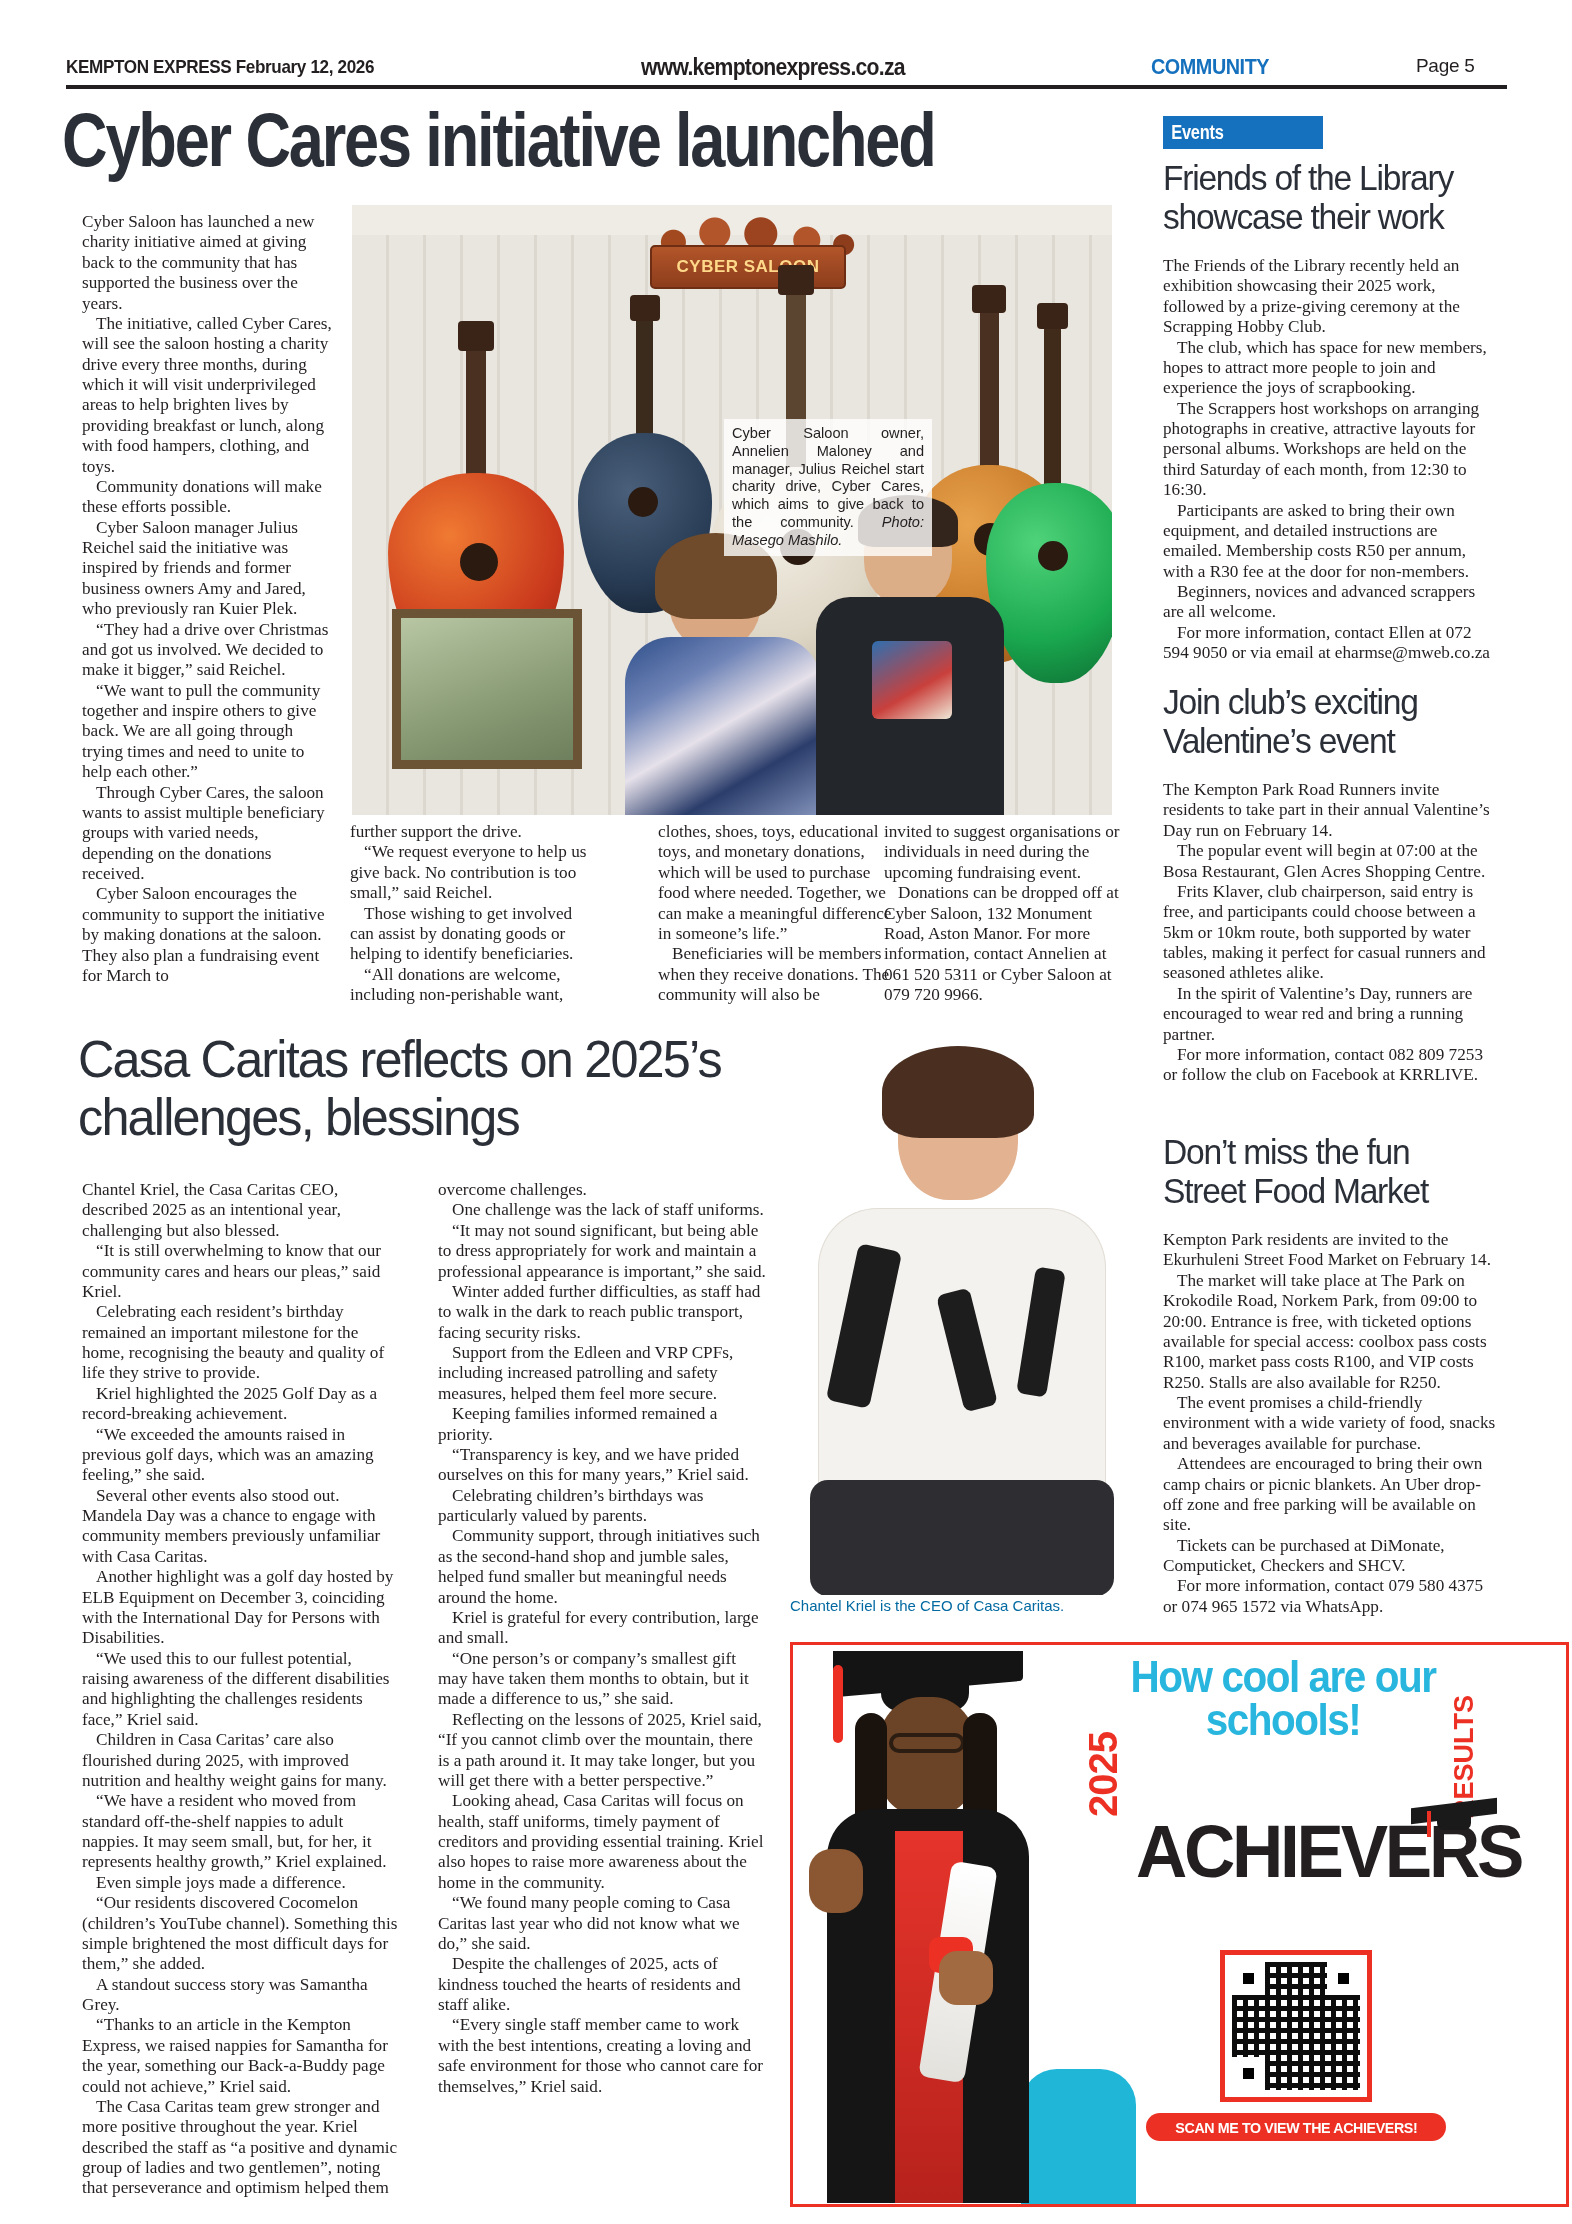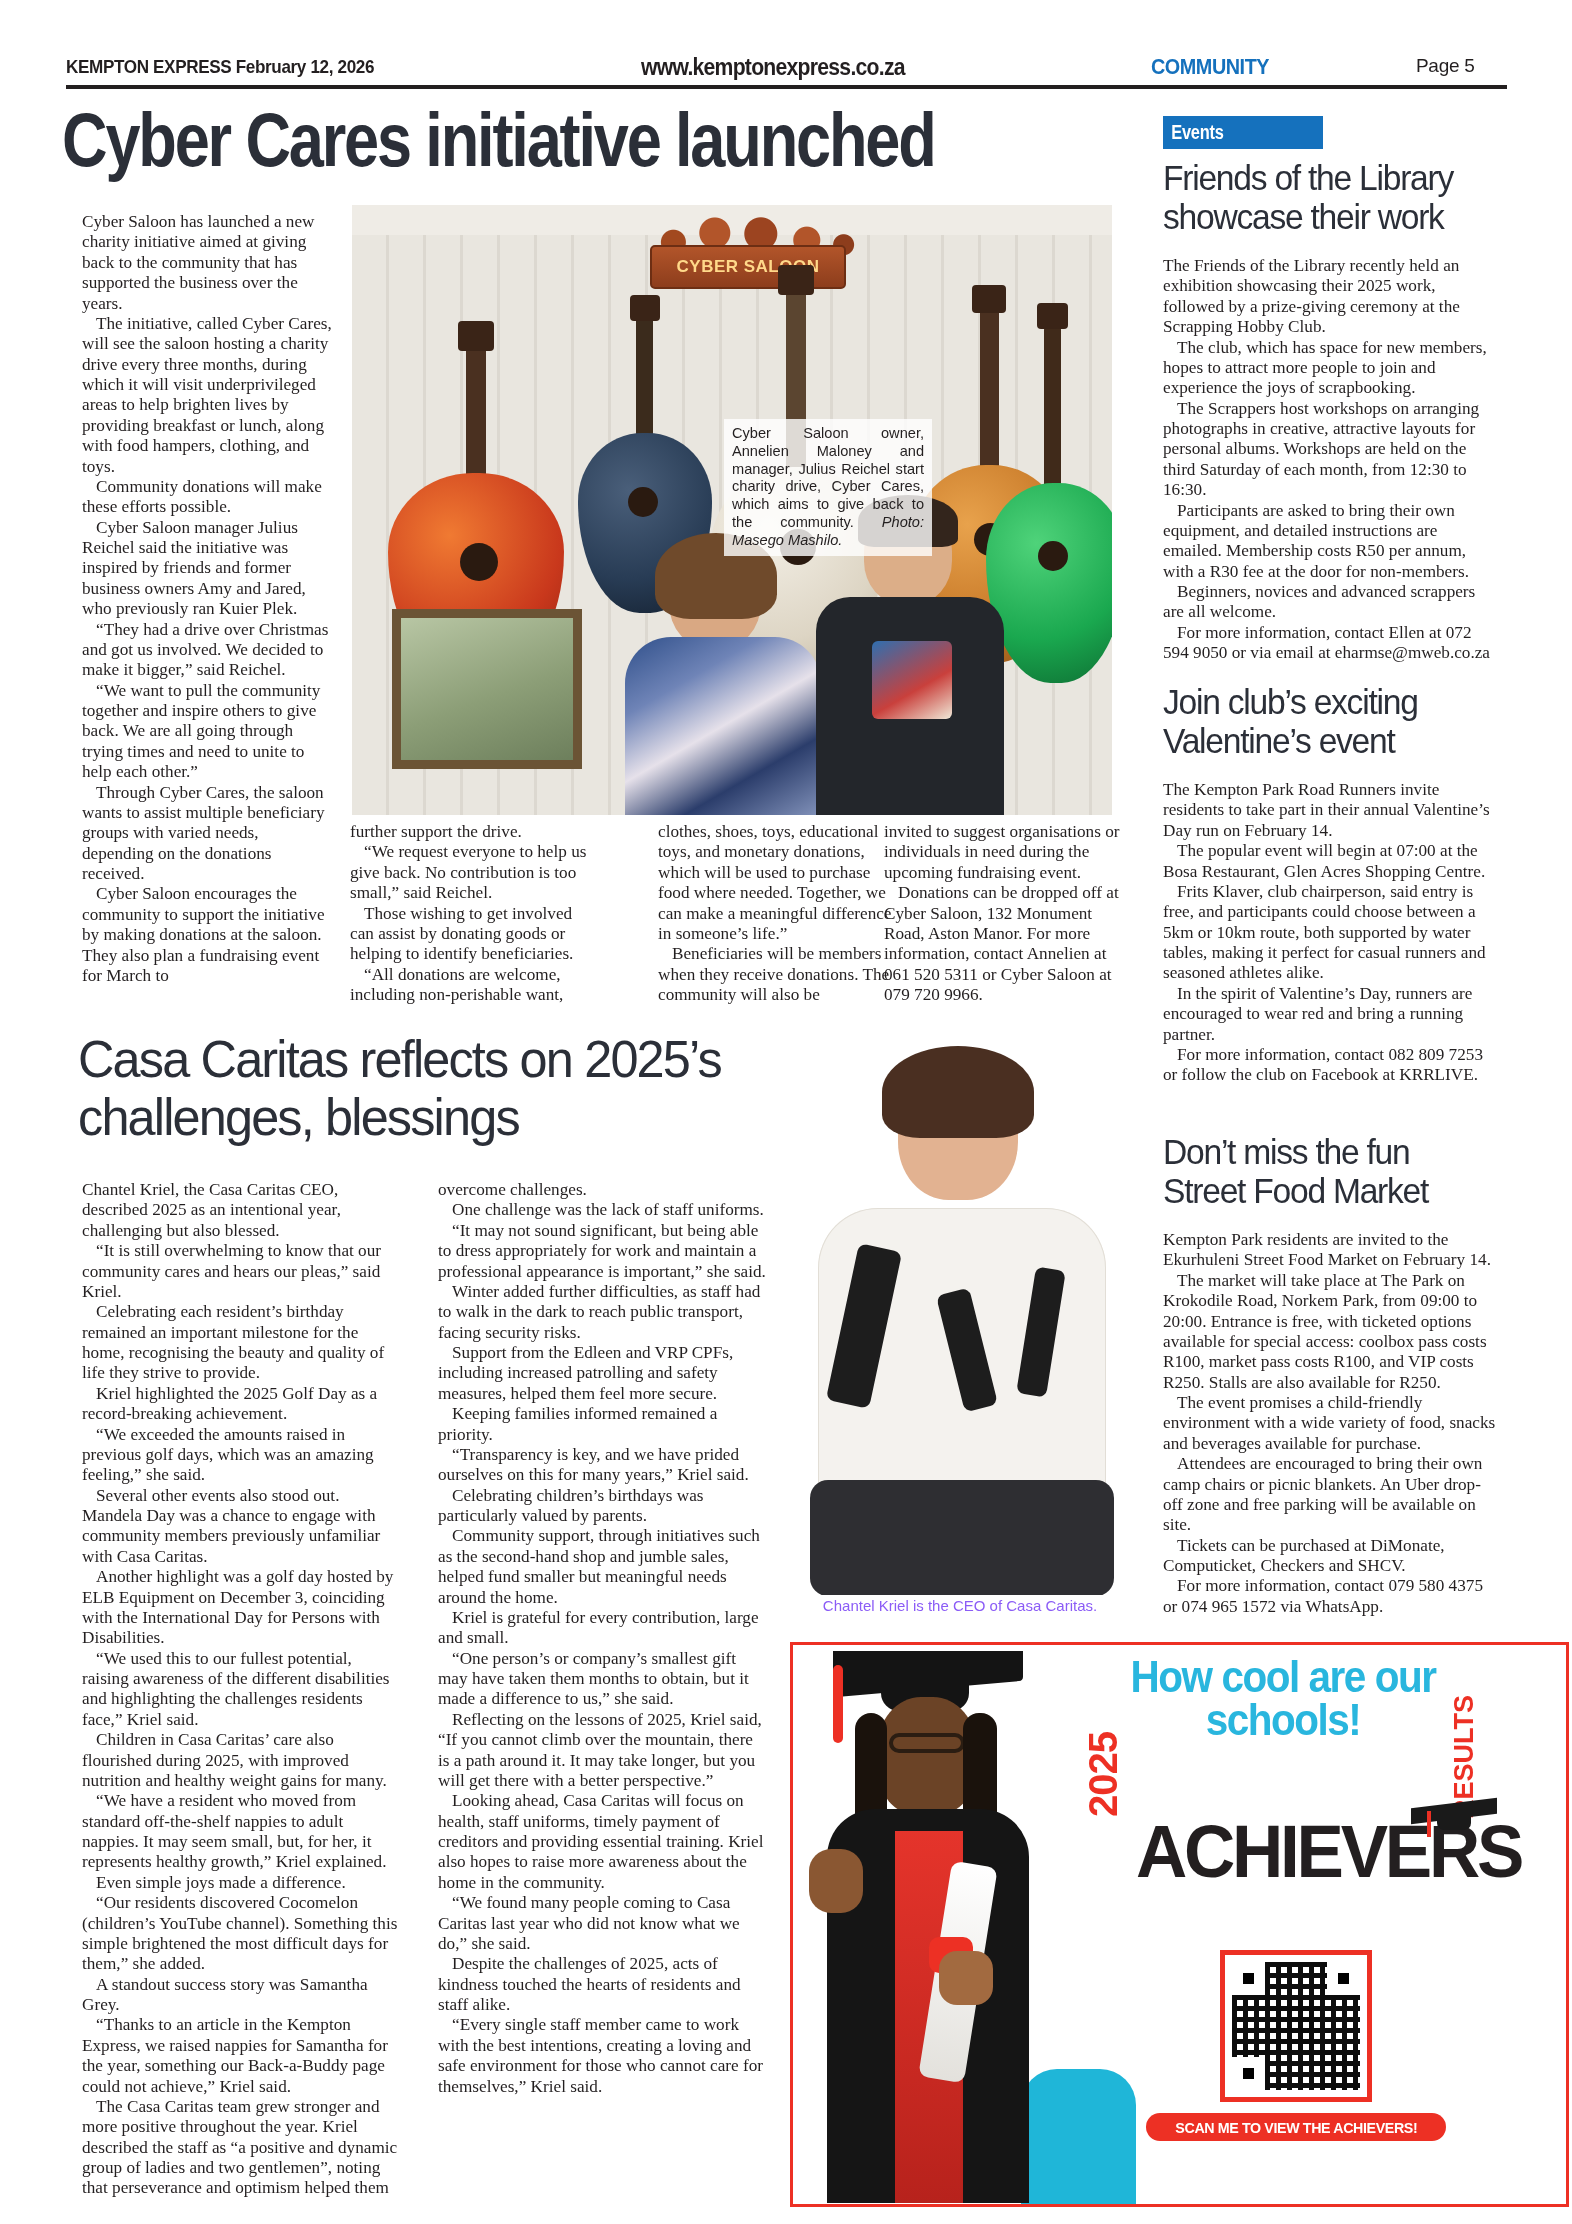--- a/index.html
+++ b/index.html
@@ -170,21 +170,21 @@
   }
 
   
   .photo2 {
     position: absolute; left: 790px; top: 1040px; width: 340px; height: 555px;
     overflow: hidden; background: #ffffff;
   }
   .cap2 {
     position: absolute; left: 790px; top: 1597px; width: 340px;
     font-family: "Liberation Sans", sans-serif;
-    font-size: 15px; color: #8b5cf6; text-align: center;
+    font-size: 15px; color: #0369a1; 
   }
 
   
   .ad {
     position: absolute; left: 790px; top: 1642px;
     width: 779px; height: 565px;
     border: 3px solid #ed3024; background: #ffffff; overflow: hidden;
   }
   .ad-cyan-blob {
     position: absolute; left: 228px; bottom: 0; width: 115px; height: 135px;

